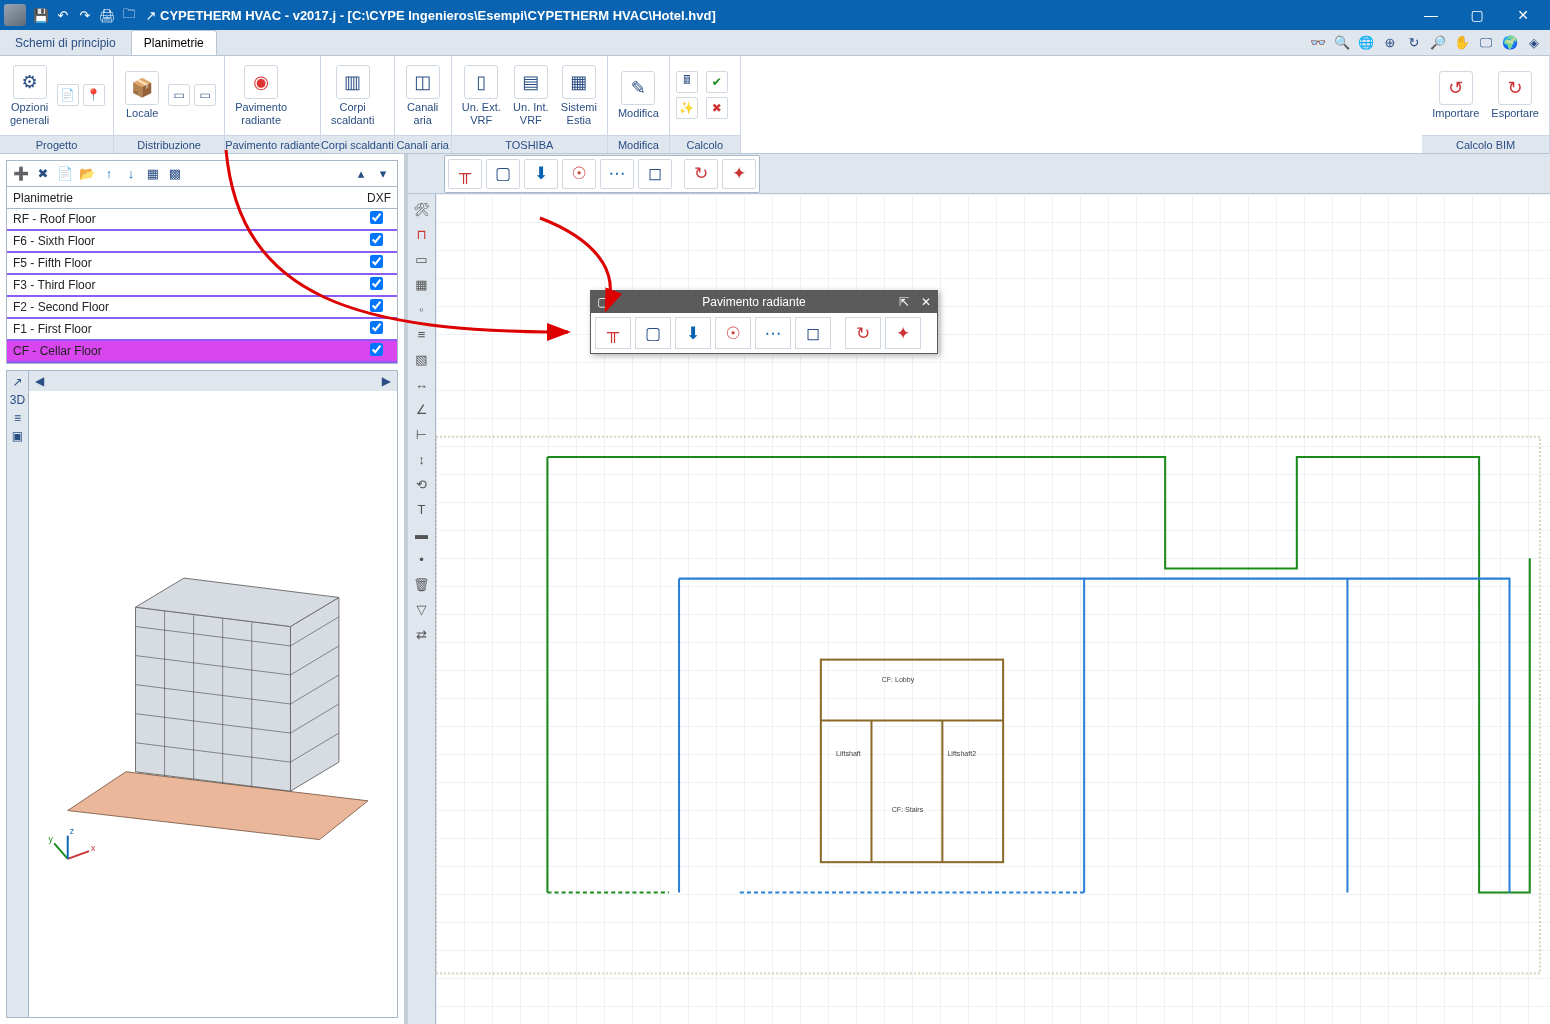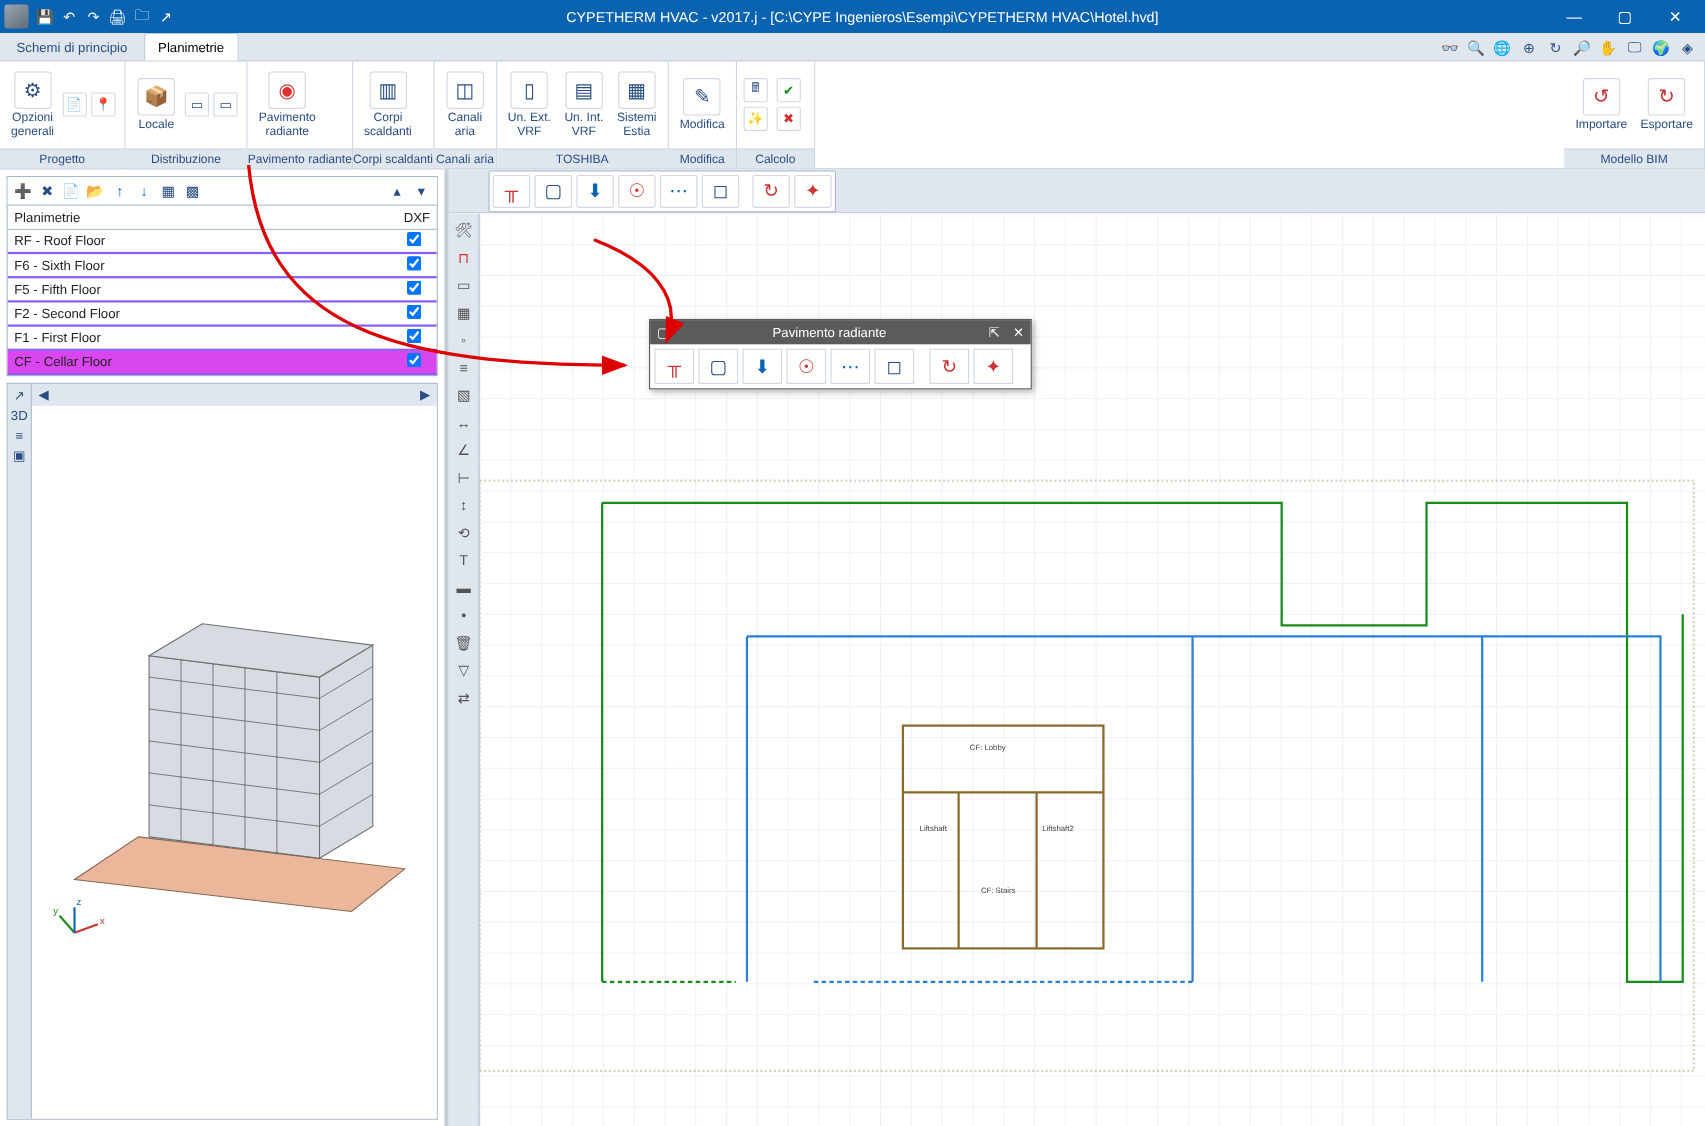--- a/index.html
+++ b/index.html
@@ -3,26 +3,26 @@
 <meta charset="utf-8">
 <style>
 html,body{margin:0;padding:0;font-family:"Segoe UI",Tahoma,sans-serif;font-size:12px;color:#222;background:#fff;user-select:none}
 *{box-sizing:border-box}
 
 
 .titlebar{height:30px;background:#0a63b0;color:#fff;display:flex;align-items:center;padding:0 4px}
 .titlebar .appicon{width:22px;height:22px;background:linear-gradient(145deg,#9aa6b2,#5e6a76);border-radius:3px;margin-right:6px}
 .titlebar .qat{display:flex;gap:4px}
 .titlebar .qat span{width:18px;height:18px;display:flex;align-items:center;justify-content:center;color:#fff;font-size:13px}
-.titlebar .title{flex:1;text-align:center;font-size:13px;font-weight:400}
+.titlebar .title{flex:1;font-size:13px;font-weight:700}
 .titlebar .winbtns{display:flex}
 .titlebar .winbtns span{width:46px;height:30px;display:flex;align-items:center;justify-content:center;font-size:14px}
 
 
-.apptabs{height:26px;background:#dfe6ee;display:flex;align-items:flex-start;border-bottom:1px solid #b9c6d6}
+.apptabs{height:26px;background:#dfe6ee;display:flex;align-items:center;border-bottom:1px solid #b9c6d6}
 .apptab{padding:5px 12px;font-size:12px;color:#2a4e84;border:1px solid transparent;border-bottom:none;border-radius:3px 3px 0 0;margin-left:2px}
 .apptab.active{background:#fff;border-color:#b9c6d6;color:#000}
 .apptabs .rtools{margin-left:auto;display:flex;gap:4px;padding:3px 6px}
 .apptabs .rtools span{width:20px;height:20px;font-size:13px;color:#2a4e84;display:flex;align-items:center;justify-content:center}
 
 
 .ribbon{height:98px;background:#fff;border-bottom:1px solid #b9c6d6;display:flex}
 .rgroup{display:flex;flex-direction:column;justify-content:space-between;border-right:1px solid #cdd7e3}
 .rgroup .body{flex:1;display:flex;align-items:center;padding:2px 6px;gap:4px}
 .rgroup .cap{height:18px;background:#dfe6ee;font-size:11px;text-align:center;line-height:18px;color:#2a4e84;border-top:1px solid #cdd7e3}
@@ -230,21 +230,21 @@
     <div class="body">
       <div class="rbtn">
           <div class="ic" style="color:#c33">↺</div>
           <div class="lbl">Importare</div>
         </div>
       <div class="rbtn">
           <div class="ic" style="color:#c33">↻</div>
           <div class="lbl">Esportare</div>
         </div>
     </div>
-    <div class="cap">Modello BIM</div>
+    <div class="cap">Calcolo BIM</div>
   </div>
 </div>
 
 <div class="main">
 
   <div class="leftcol">
 
     <div class="panel" style="flex:0 0 auto">
       <div class="tbar">
         <span>➕</span>
@@ -267,20 +267,24 @@
           <div class="row">
             <div class="c1">RF - Roof Floor</div>
             <div class="c2"><input type="checkbox" checked="" style=""></div>
           </div>
           <div class="row">
             <div class="c1">F6 - Sixth Floor</div>
             <div class="c2"><input type="checkbox" checked="" style=""></div>
           </div>
           <div class="row">
             <div class="c1">F5 - Fifth Floor</div>
+            <div class="c2"><input type="checkbox" checked="" style=""></div>
+          </div>
+          <div class="row">
+            <div class="c1">F3 - Third Floor</div>
             <div class="c2"><input type="checkbox" checked="" style=""></div>
           </div>
           <div class="row">
             <div class="c1">F2 - Second Floor</div>
             <div class="c2"><input type="checkbox" checked="" style=""></div>
           </div>
           <div class="row">
             <div class="c1">F1 - First Floor</div>
             <div class="c2"><input type="checkbox" checked="" style=""></div>
           </div>

